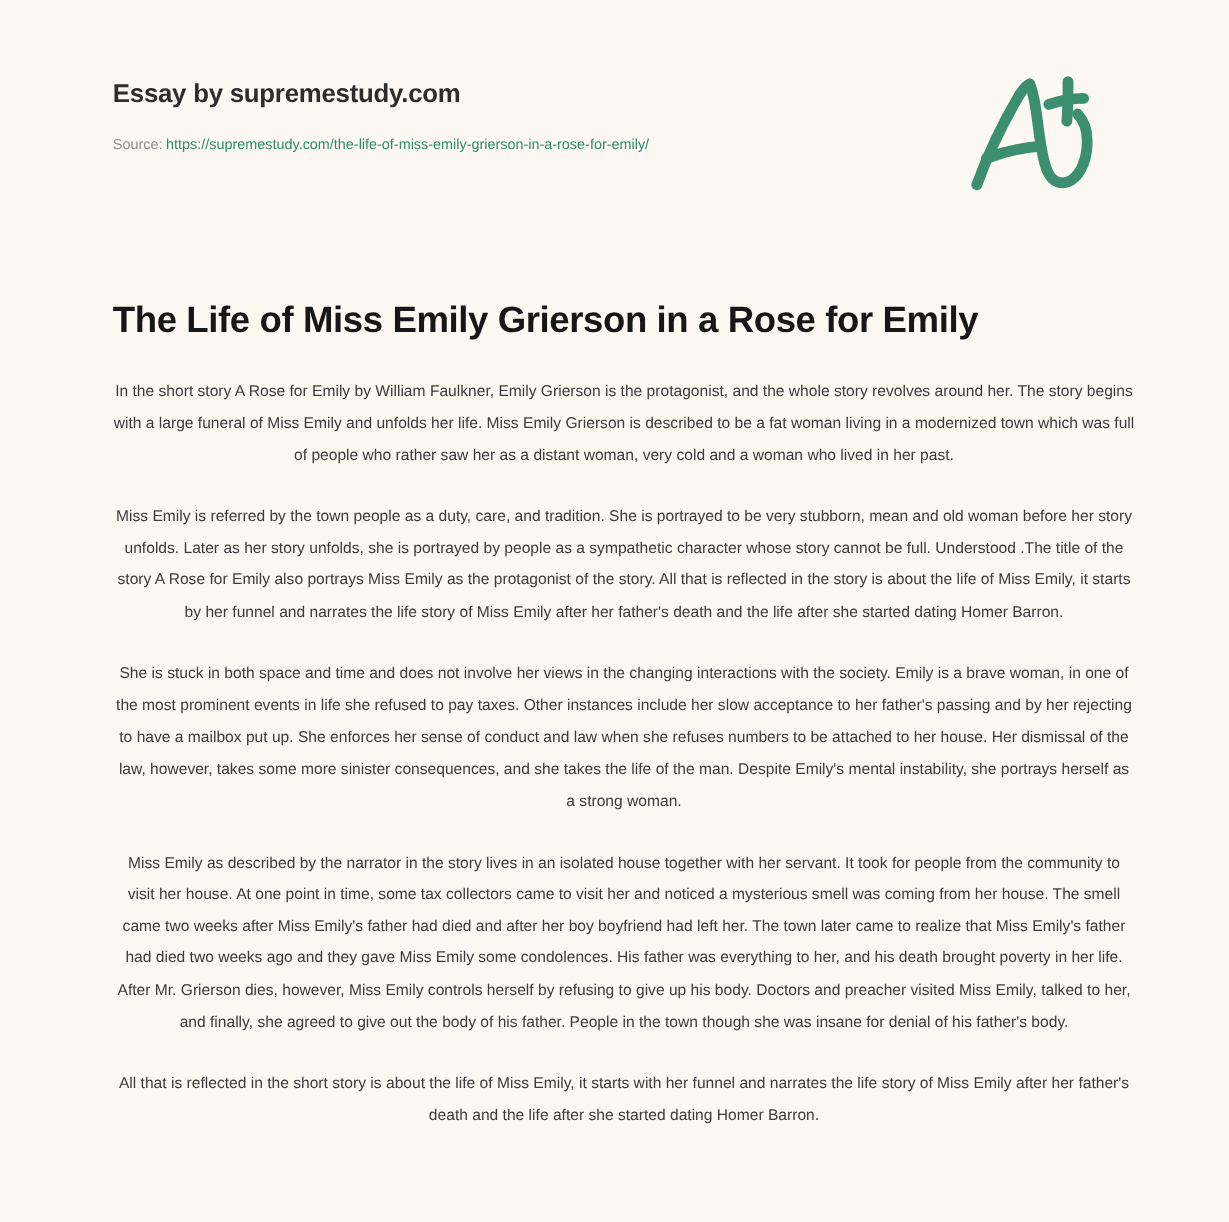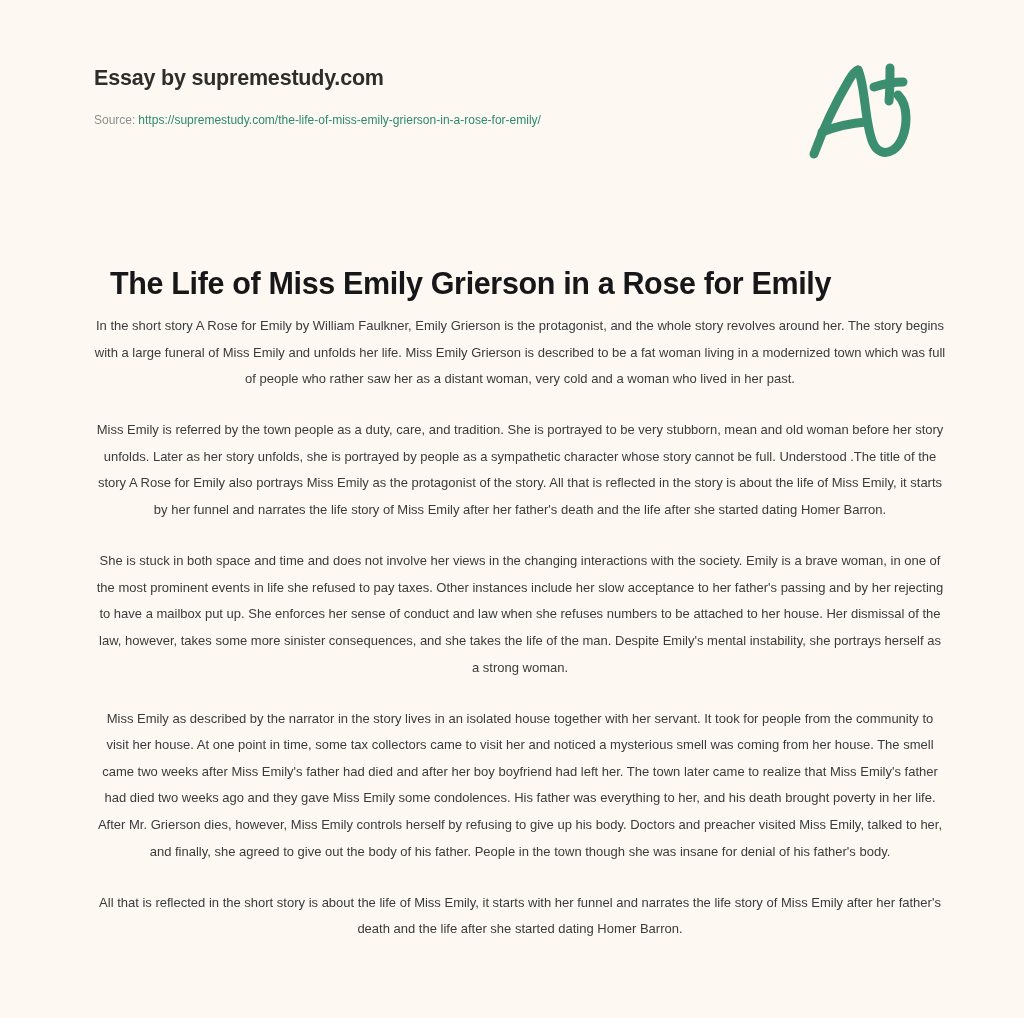--- a/index.html
+++ b/index.html
@@ -78,21 +78,21 @@
     width: 124px;
     height: 112px;
   }
 
   
   .doc-title {
     position: absolute;
     left: 94px;
     top: 248px;
     right: 78px;
-    margin: 16px;
+    margin: 0;
     font-size: 30.5px;
     font-weight: bold;
     color: #17171a;
     letter-spacing: -0.35px;
     line-height: 1.25;
   }
 
   
   .body-copy {
     position: absolute;

